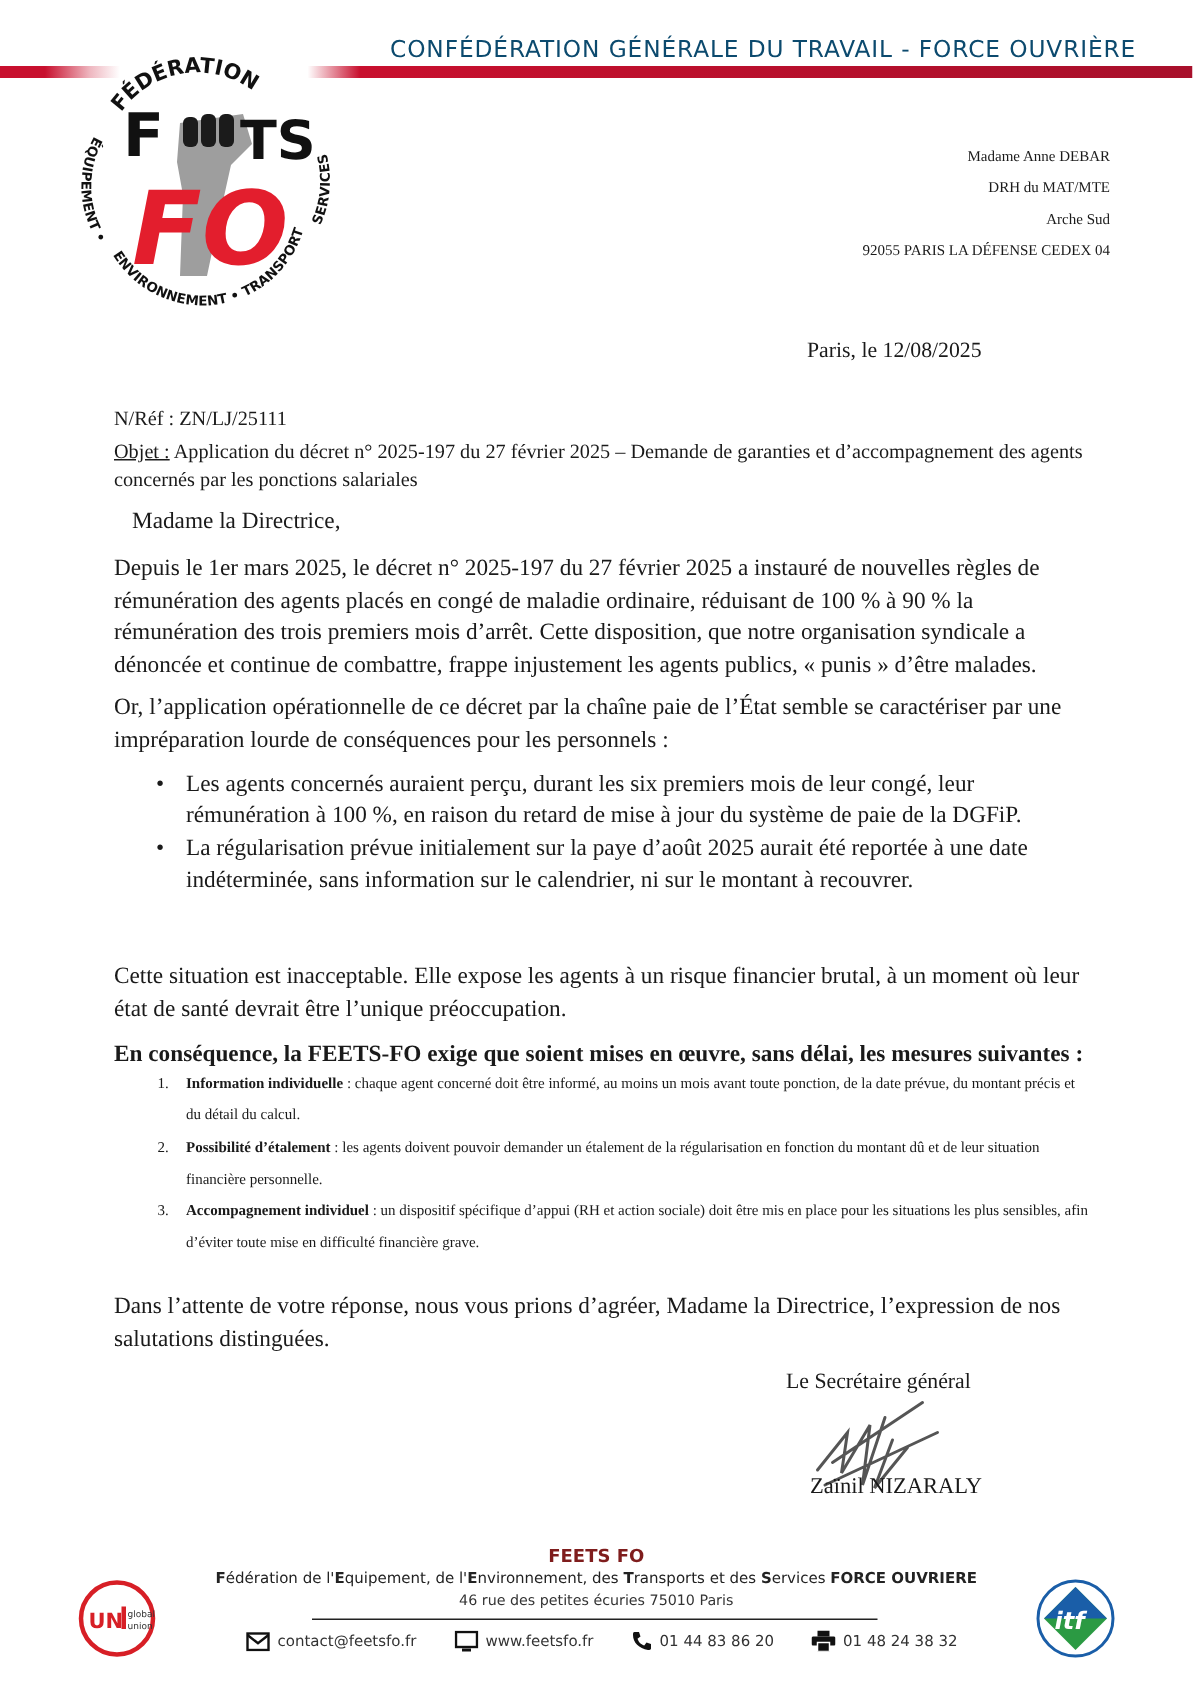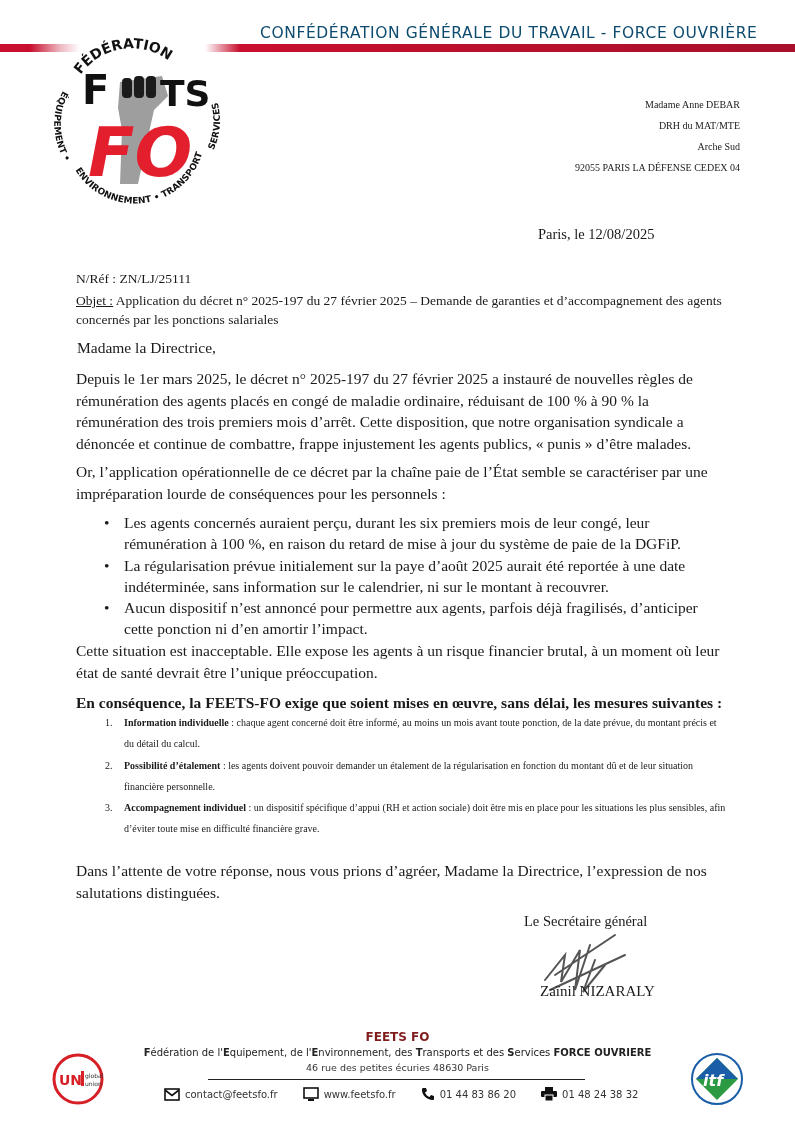--- a/index.html
+++ b/index.html
@@ -13,21 +13,21 @@
 
   
   .addr { left: 420px; top: 94px; width: 320px; text-align: right; font-size: 10px; line-height: 21px; }
   .addr div { white-space: nowrap; }
   .date { left: 538px; top: 226px; font-size: 14.5px; white-space: nowrap; }
 
   
   .ref { left: 76px; top: 271px; font-size: 13.5px; white-space: nowrap; }
   .objet { left: 76px; top: 291px; width: 650px; font-size: 13.5px; line-height: 19px; }
   .objet .lbl { font-weight: normal; text-decoration: underline; }
-  .salut { left: 77px; top: 339px; font-size: 15.5px; }
+  .salut { left: 88px; top: 339px; font-size: 15.5px; }
   .body { left: 76px; width: 650px; font-size: 15.5px; line-height: 21.5px; }
   .p1 { top: 368px; }
   .p2 { top: 461px; }
   ul.bullets { left: 76px; top: 512px; width: 650px; margin: 0; padding: 0 0 0 48px; box-sizing: border-box; font-size: 15.5px; line-height: 21.3px; list-style: none; }
   ul.bullets li { position: relative; }
   ul.bullets li::before { content: "•"; position: absolute; left: -20px; top: 0; }
   .p3 { top: 640px; }
   .p4 { top: 692px; font-weight: bold; }
   ol.measures { left: 76px; top: 712px; width: 650px; margin: 0; padding: 0 0 0 48px; box-sizing: border-box; font-size: 10px; line-height: 21.3px; list-style: none; counter-reset: m; }
   ol.measures li { position: relative; counter-increment: m; }
@@ -93,21 +93,20 @@
 <div class="abs objet"><span class="lbl">Objet :</span><span> Application du décret n° 2025-197 du 27 février 2025 – Demande de garanties et d’accompagnement des agents concernés par les ponctions salariales</span></div>
 
 <div class="abs salut">Madame la Directrice,</div>
 
 <div class="abs body p1">Depuis le 1er mars 2025, le décret n° 2025-197 du 27 février 2025 a instauré de nouvelles règles de rémunération des agents placés en congé de maladie ordinaire, réduisant de 100 % à 90 % la rémunération des trois premiers mois d’arrêt. Cette disposition, que notre organisation syndicale a dénoncée et continue de combattre, frappe injustement les agents publics, « punis » d’être malades.</div>
 <div class="abs body p2">Or, l’application opérationnelle de ce décret par la chaîne paie de l’État semble se caractériser par une impréparation lourde de conséquences pour les personnels :</div>
 
 <ul class="abs bullets">
   <li>Les agents concernés auraient perçu, durant les six premiers mois de leur congé, leur rémunération à 100 %, en raison du retard de mise à jour du système de paie de la DGFiP.</li>
   <li>La régularisation prévue initialement sur la paye d’août 2025 aurait été reportée à une date indéterminée, sans information sur le calendrier, ni sur le montant à recouvrer.</li>
-  <li>Aucun dispositif n’est annoncé pour permettre aux agents, parfois déjà fragilisés, d’anticiper cette ponction ni d’en amortir l’impact.</li>
 </ul>
 
 <div class="abs body p3">Cette situation est inacceptable. Elle expose les agents à un risque financier brutal, à un moment où leur état de santé devrait être l’unique préoccupation.</div>
 <div class="abs body p4">En conséquence, la FEETS-FO exige que soient mises en œuvre, sans délai, les mesures suivantes :</div>
 
 <ol class="abs measures">
   <li><b>Information individuelle</b><span> : chaque agent concerné doit être informé, au moins un mois avant toute ponction, de la date prévue, du montant précis et du détail du calcul.</span></li>
   <li><b>Possibilité d’étalement</b><span> : les agents doivent pouvoir demander un étalement de la régularisation en fonction du montant dû et de leur situation financière personnelle.</span></li>
   <li><b>Accompagnement individuel</b><span> : un dispositif spécifique d’appui (RH et action sociale) doit être mis en place pour les situations les plus sensibles, afin d’éviter toute mise en difficulté financière grave.</span></li>
 </ol>
@@ -125,21 +124,21 @@
   <text x="7" y="32" font-family="DejaVu Sans, sans-serif" font-weight="bold" font-size="14" fill="#d71f26">UN</text>
   <rect x="29" y="18" width="3" height="15" fill="#d71f26"></rect>
   <text x="33" y="25" font-family="DejaVu Sans, sans-serif" font-size="6" fill="#333">global</text>
   <text x="33" y="33" font-family="DejaVu Sans, sans-serif" font-size="6" fill="#333">union</text>
 </svg>
 
 <div class="abs f-title">FEETS FO</div>
 <div class="abs f-sub">
   <b>F</b><span>édération de l'</span><b>E</b><span>quipement, de l'</span><b>E</b><span>nvironnement, des </span><b>T</b><span>ransports et des </span><b>S</b><span>ervices </span><b>FORCE OUVRIERE</b>
 </div>
-<div class="abs f-addr">46 rue des petites écuries 48630 Paris</div>
+<div class="abs f-addr">46 rue des petites écuries 75010 Paris</div>
 <div class="abs f-line"></div>
 
 <div class="abs f-contacts">
   <div class="f-item">
     <svg width="16" height="13" viewBox="0 0 16 13">
         <rect x="1" y="1" width="14" height="11" fill="none" stroke="#111" stroke-width="1.6"></rect>
         <path d="M 1 2 L 8 7.5 L 15 2" fill="none" stroke="#111" stroke-width="1.6"></path>
       </svg>
     <span>contact@feetsfo.fr</span>
   </div>

